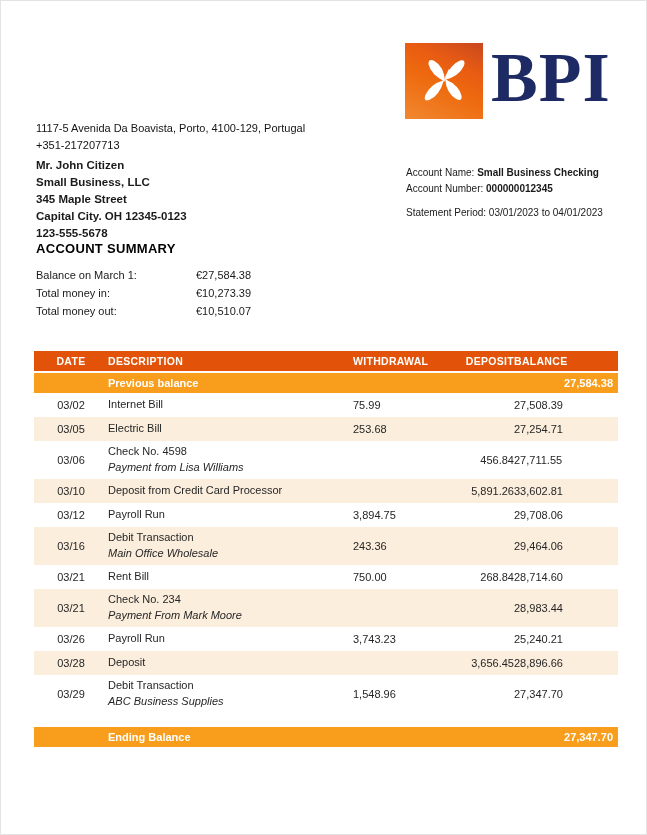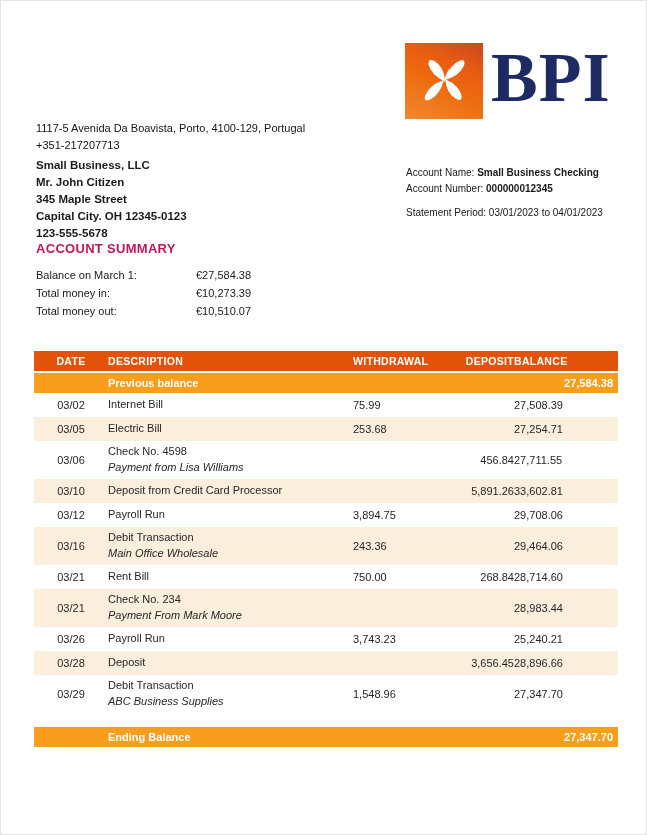--- a/index.html
+++ b/index.html
@@ -34,21 +34,21 @@
 
   
   .customer { position:absolute; left:35px; top:156px; font-size:11.5px; font-weight:bold; line-height:1.48; }
   .account-info { position:absolute; left:405px; top:164px; font-size:10px; line-height:1.6; }
   .account-info .lbl { font-weight:normal; }
   .account-info .val { font-weight:bold; }
   .account-info .period { margin-top:8px; }
 
   
   .summary { position:absolute; left:35px; top:240px; width:330px; }
-  .summary h2 { margin:0 0 10px 0; font-size:13px; letter-spacing:0.3px; color:#be185d; }
+  .summary h2 { margin:0 0 10px 0; font-size:13px; letter-spacing:0.3px; color:#000000; }
   .summary-row { display:grid; grid-template-columns:160px 1fr; font-size:11px; line-height:18px; }
 
   
   .txn-table { position:absolute; left:33px; top:350px; width:584px; font-size:11px; }
   .grid-cols { display:grid; grid-template-columns:74px 245px 95px 66px 1fr; align-items:center; padding-right:5px; box-sizing:border-box; }
 
   .t-header {
     background:#e25309; color:#ffffff; font-weight:bold;
     height:20px; font-size:10.5px; letter-spacing:0.3px;
   }
@@ -97,22 +97,22 @@
     </div>
     <div class="logo-word">BPI</div>
   </div>
 
   <div class="bank-contact">
     <div>1117-5 Avenida Da Boavista, Porto, 4100-129, Portugal</div>
     <div>+351-217207713</div>
   </div>
 
   <div class="customer">
+    <div>Mr. John Citizen</div>
     <div>Small Business, LLC</div>
-    <div>Mr. John Citizen</div>
     <div>345 Maple Street</div>
     <div>Capital City. OH 12345-0123</div>
     <div>123-555-5678</div>
   </div>
 
   <div class="account-info">
     <div>
       <span class="lbl">Account Name:</span>
       <span class="val">Small Business Checking</span>
     </div>

